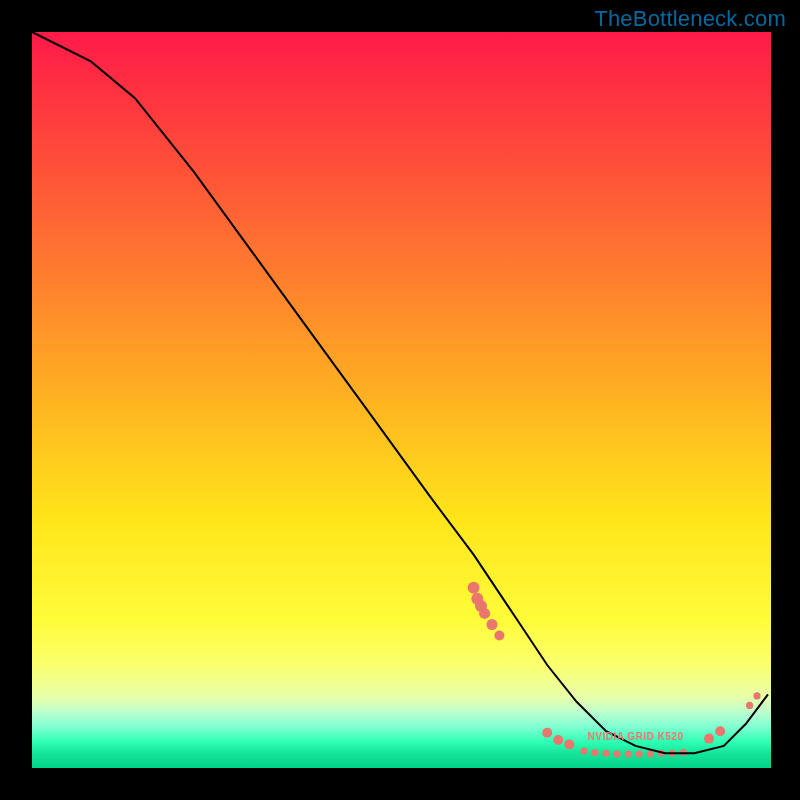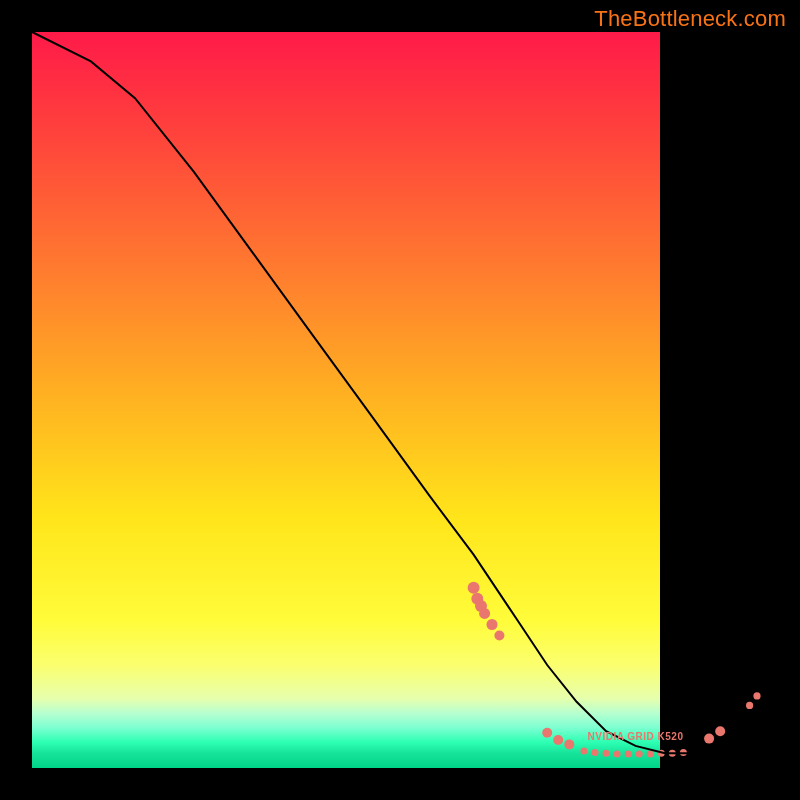--- a/index.html
+++ b/index.html
@@ -14,21 +14,21 @@
   .stage {
     position: relative;
     width: 800px;
     height: 800px;
     background: #000;
   }
   .plot {
     position: absolute;
     left: 32px;
     top: 32px;
-    width: 628px;
+    width: 739px;
     height: 736px;
     
     background:
       linear-gradient(
         to bottom,
         #ff1a49 0%,
         #ff3d3d 12%,
         #ff7a2f 32%,
         #ffb321 50%,
         #ffe51a 66%,
@@ -39,21 +39,21 @@
         #7dffd2 94.5%,
         #2dffb3 96.5%,
         #16e39a 98%,
         #00d58a 100%
       );
   }
   .watermark {
     position: absolute;
     top: 6px;
     right: 14px;
-    color: #f97316;
+    color: #0369a1;
     font-size: 22px;
     letter-spacing: 0.2px;
     user-select: none;
   }
   svg.curve {
     position: absolute;
     left: 0;
     top: 0;
     width: 736px;
     height: 736px;

